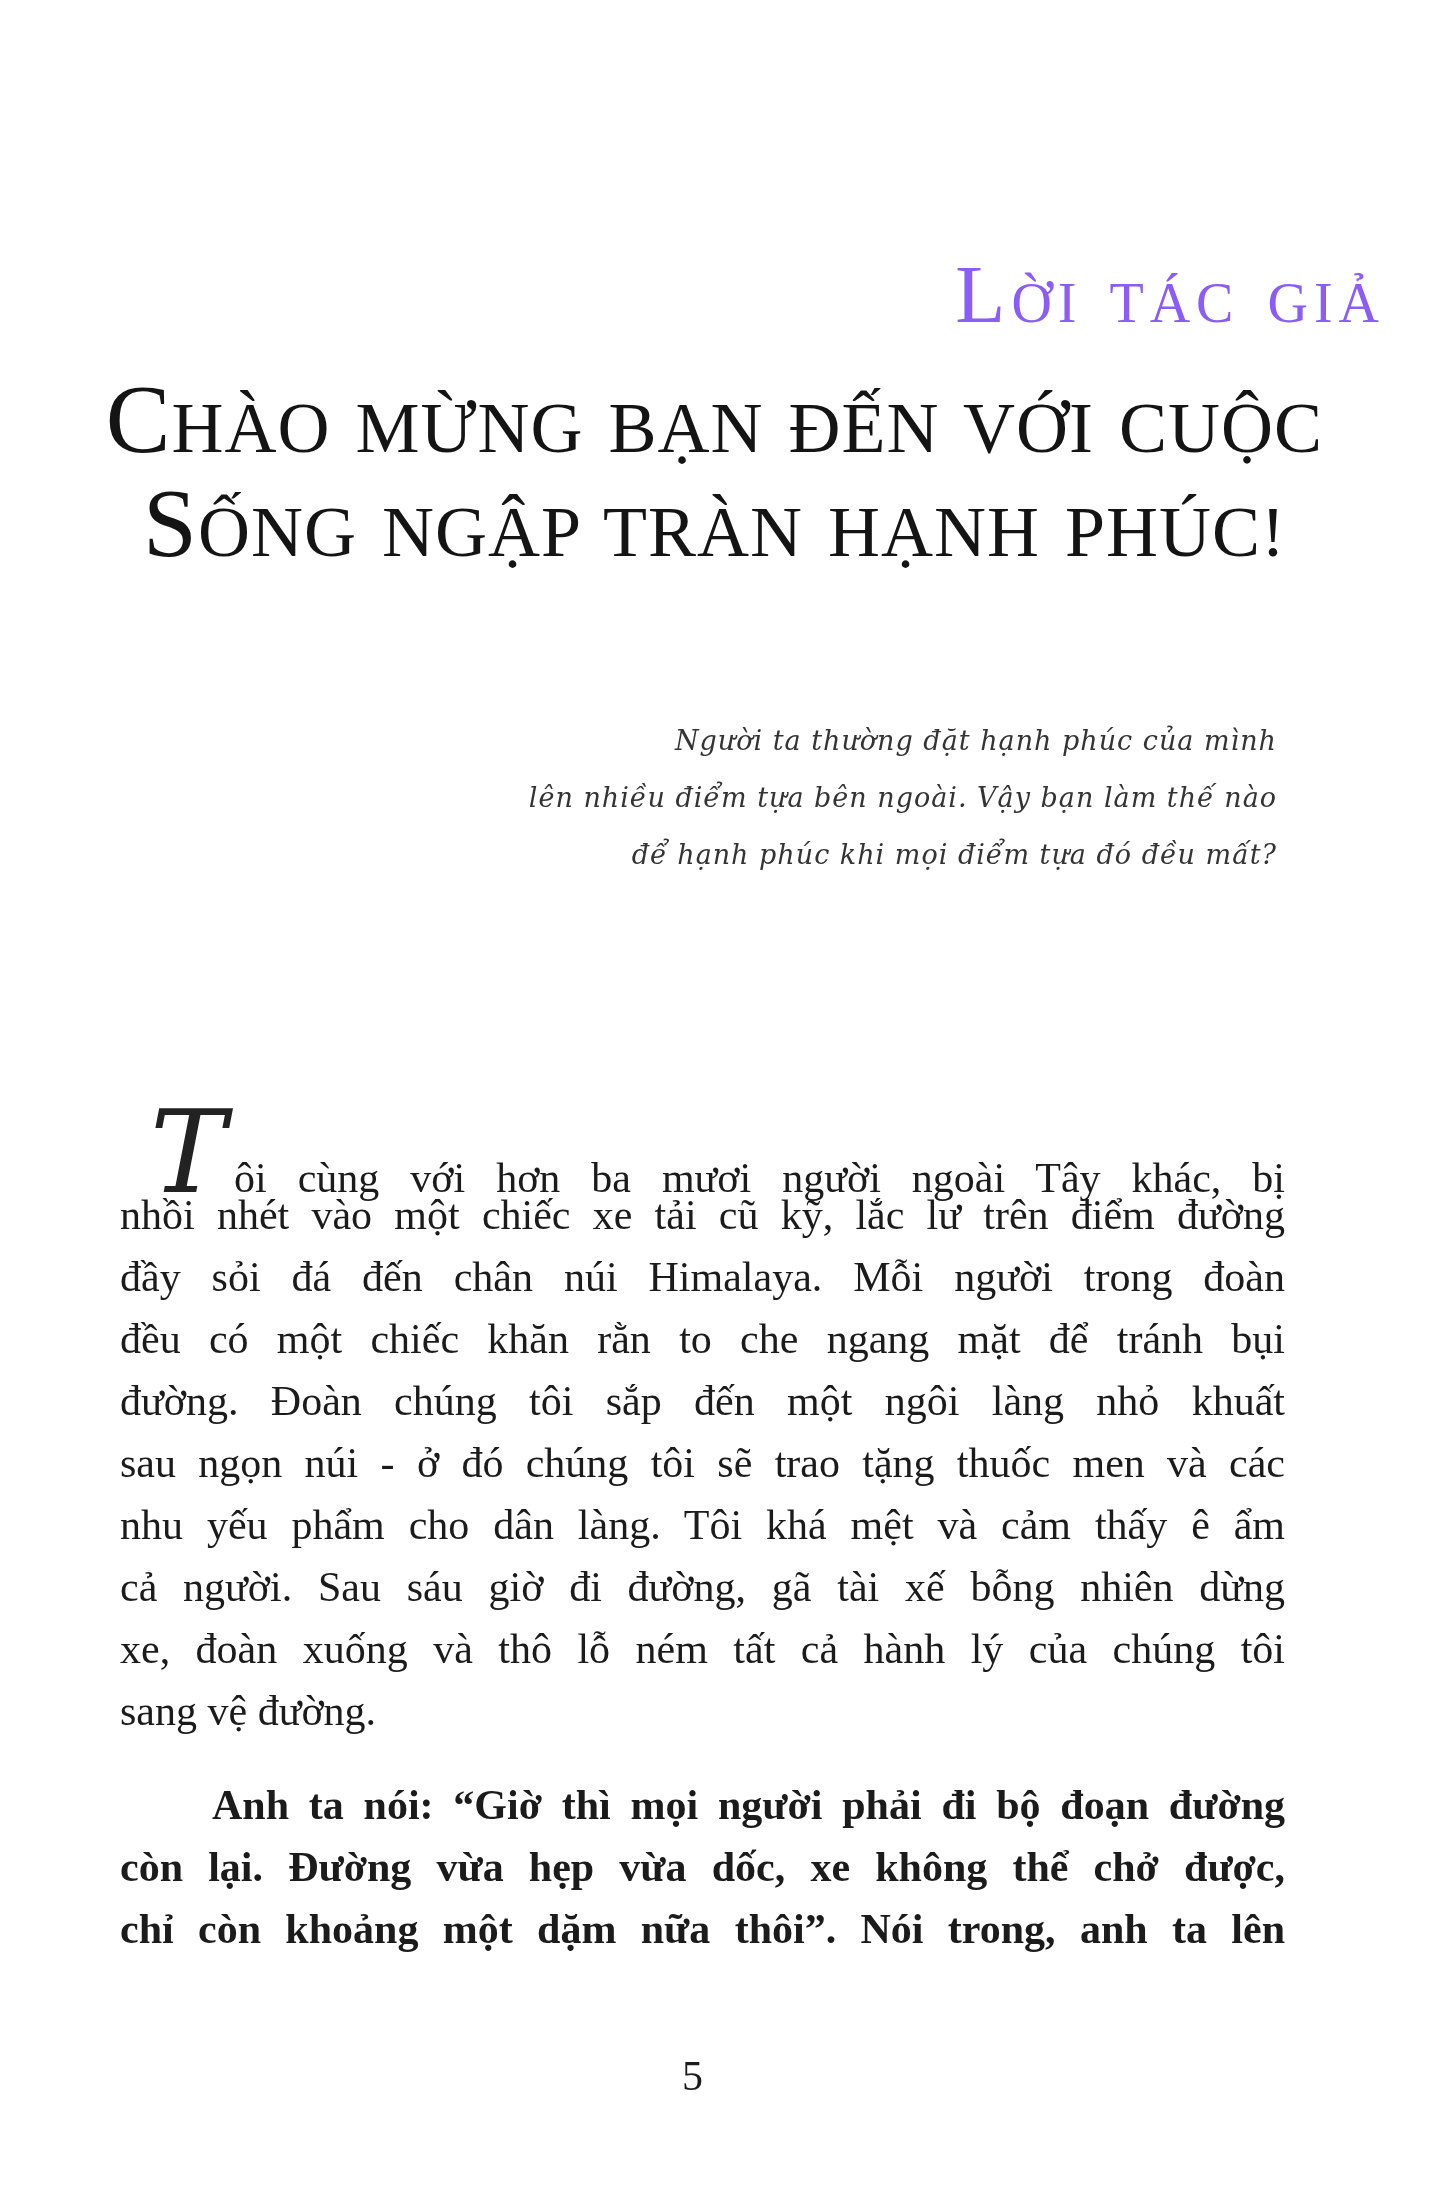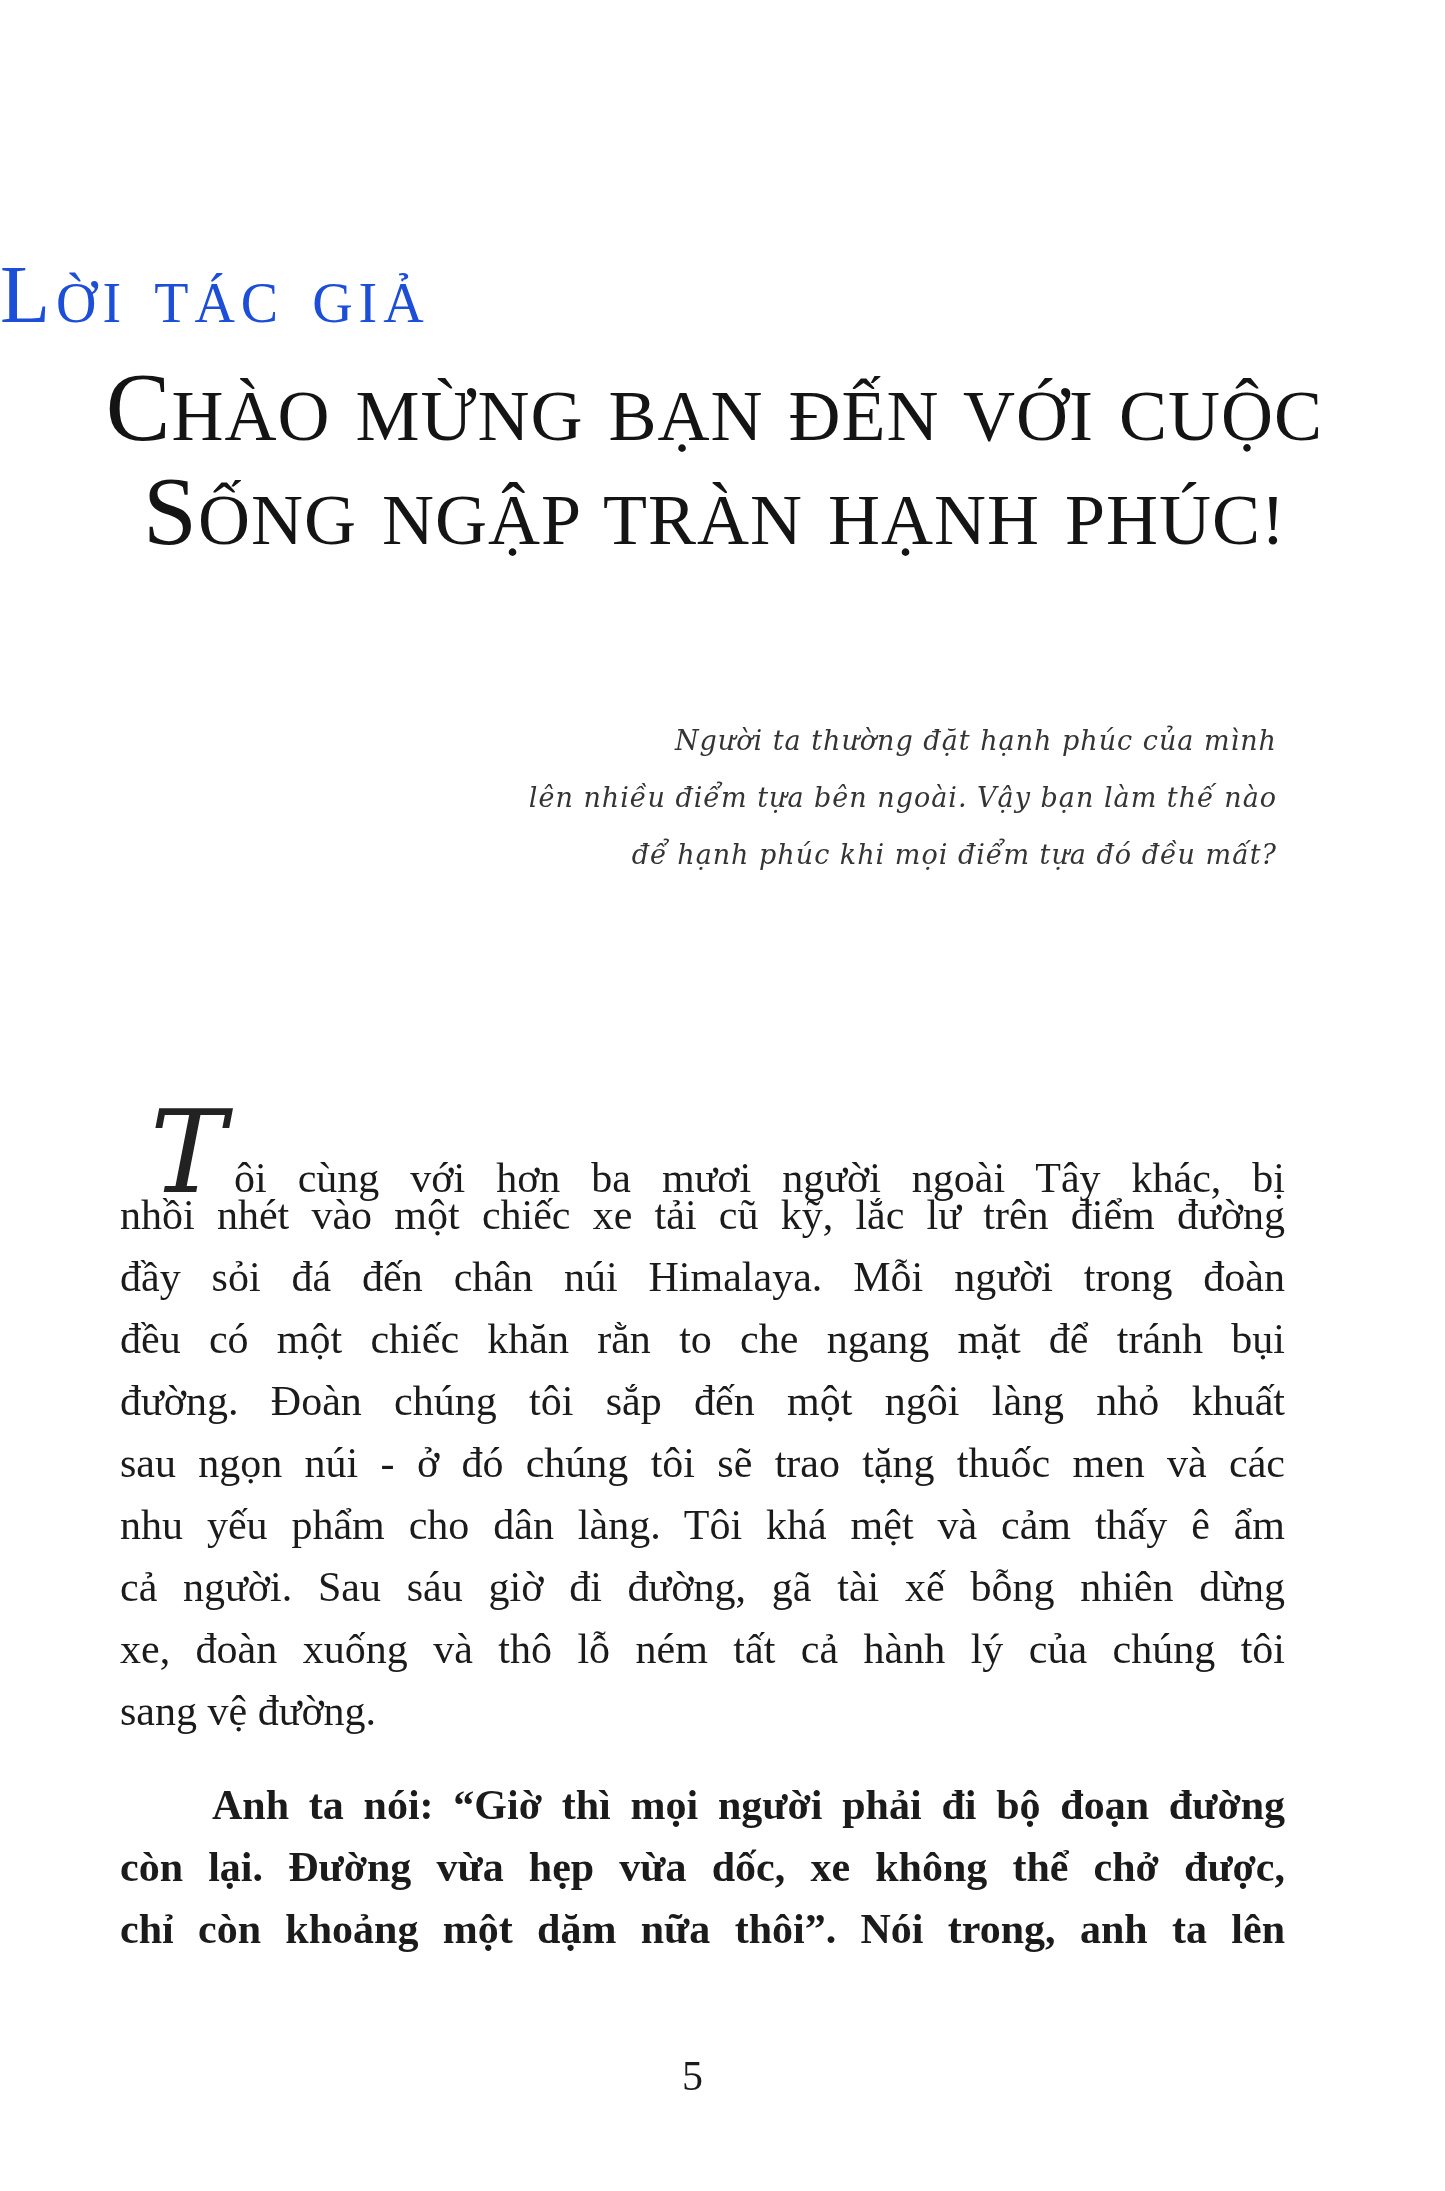--- a/index.html
+++ b/index.html
@@ -16,35 +16,35 @@
     color: #1d1d1d;
     overflow: hidden;
   }
 
   
   .chapter-label {
     position: absolute;
     top: 252px;
     left: 0;
     right: 60px;
-    text-align: left;
+    text-align: right;
     font-size: 56px;
     letter-spacing: 6px;
     word-spacing: 8px;
     line-height: 86px;
-    color: #1d4ed8;
+    color: #8b5cf6;
   }
   .chapter-label .initial { font-size: 82px; }
 
   .chapter-title {
     position: absolute;
     top: 360px;
     left: 0;
     right: 60px;
-    margin: 0;
+    margin: 12px;
     text-align: center;
     font-weight: normal;
     color: #141414;
     padding-left: 44px;
   }
   .chapter-title .t-line {
     font-size: 72px;
     line-height: 96px;
     letter-spacing: 1px;
     word-spacing: 6px;

